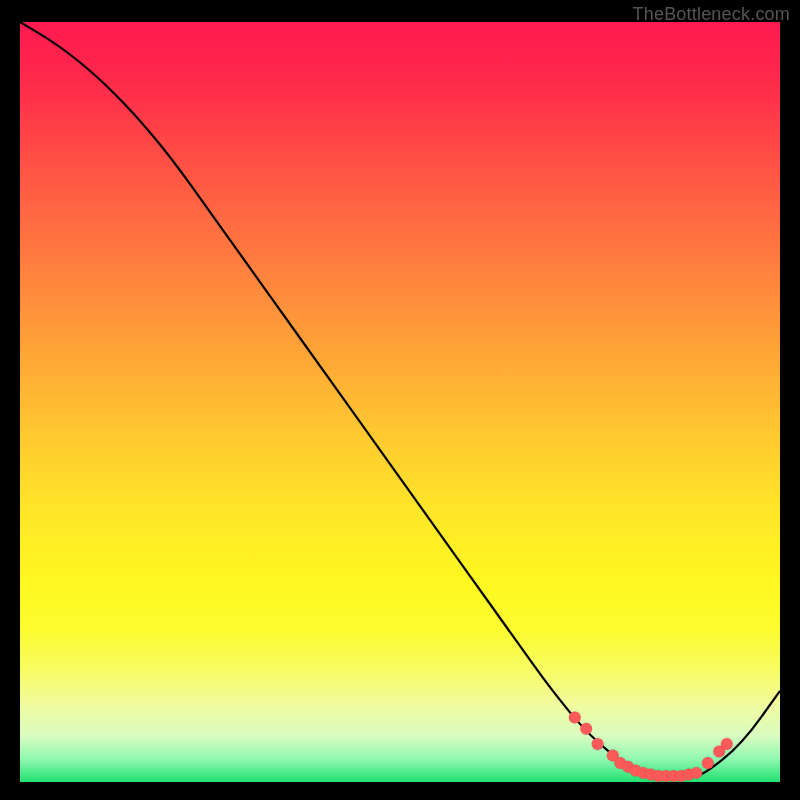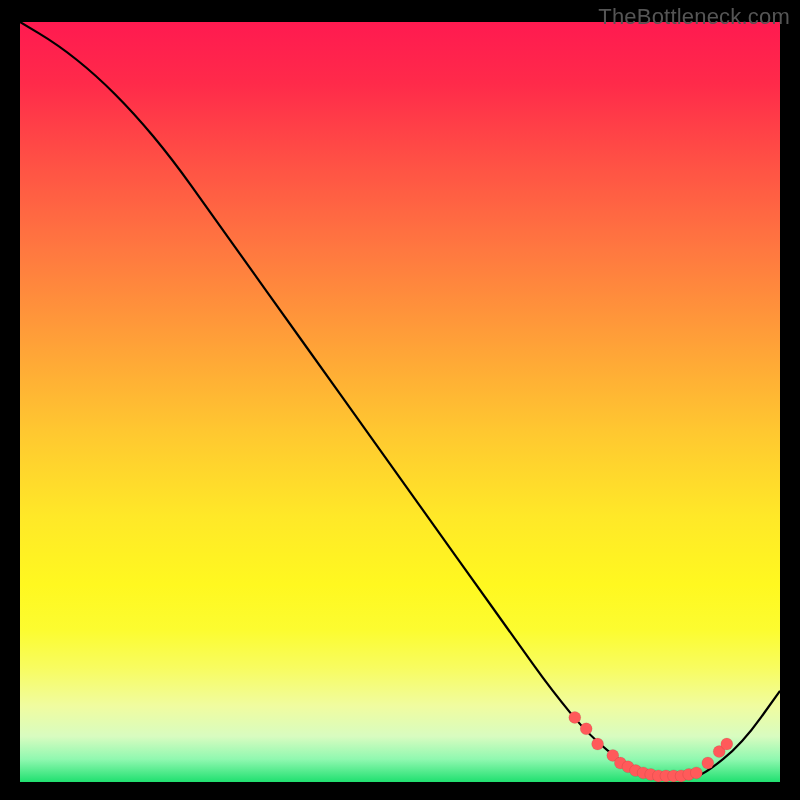--- a/index.html
+++ b/index.html
@@ -9,21 +9,21 @@
     background: #000;
     position: relative;
     font-family: Arial, sans-serif;
     overflow: hidden;
   }
   .watermark {
     position: absolute;
     top: 4px;
     right: 10px;
     color: #555;
-    font-size: 22px;
+    font-size: 18px;
     font-weight: 500;
     z-index: 10;
     letter-spacing: 0.2px;
   }
   .plot-area {
     position: absolute;
     left: 20px;
     top: 22px;
     width: 760px;
     height: 760px;

